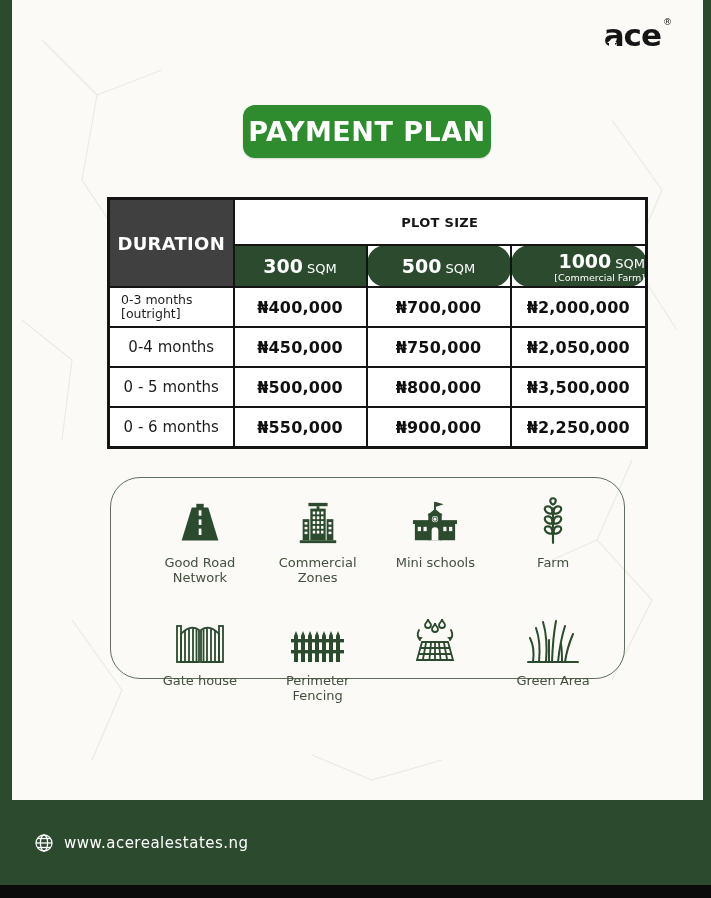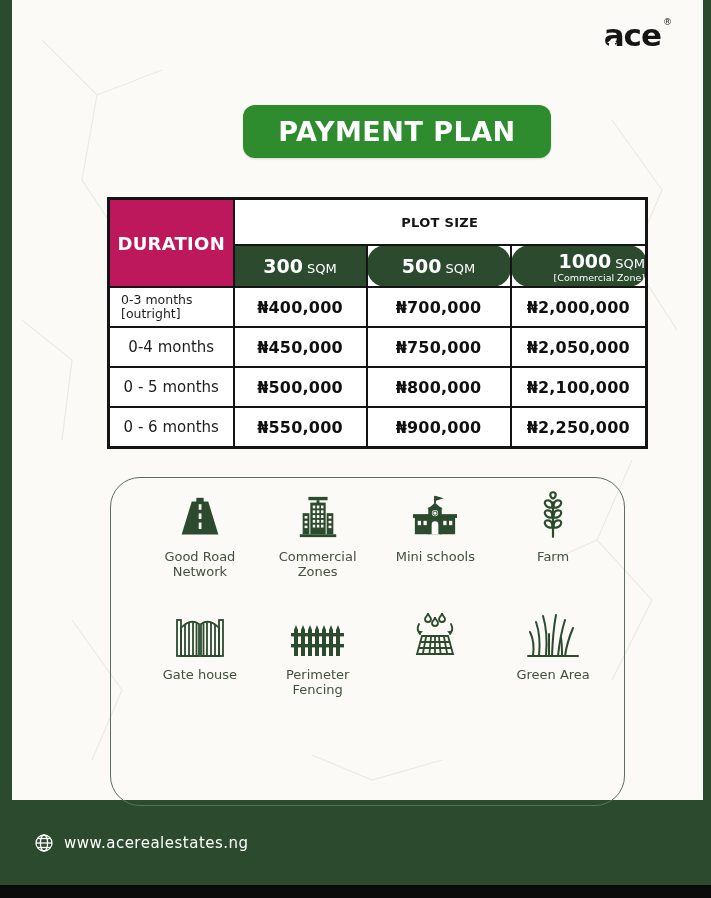--- a/index.html
+++ b/index.html
@@ -6,47 +6,47 @@
   body{font-family:"DejaVu Sans",sans-serif;background:#e8e8e2;}
   #canvas{position:relative;width:711px;height:898px;background:#2b4a2e;overflow:hidden;margin:0;}
   
   .sheet{position:absolute;left:12px;top:0;width:691px;height:800px;background:#fbfaf6;}
   .texture{position:absolute;left:0;top:0;width:691px;height:800px;pointer-events:none;opacity:.55;}
   
   .logo{position:absolute;top:20px;right:34px;font-weight:bold;font-size:31px;color:#151515;letter-spacing:-1px;line-height:1;}
   .logo .reg{font-size:9px;vertical-align:top;position:relative;top:-2px;left:2px;font-weight:normal;}
   .logo .house-mark{position:absolute;left:3px;bottom:3px;}
   
-  .banner{position:absolute;left:231px;top:105px;width:308px;height:53px;background:#2e8b2e;border-radius:12px;
+  .banner{position:absolute;left:231px;top:105px;width:248px;height:53px;background:#2e8b2e;border-radius:12px;
           display:flex;align-items:center;justify-content:center;box-shadow:0 1px 2px rgba(0,0,0,.15);}
   .banner span{color:#fff;font-weight:bold;font-size:27px;letter-spacing:.5px;}
   
   table.plan{position:absolute;left:95px;top:197px;width:538px;border-collapse:collapse;background:#fff;
              border:3px solid #141414;table-layout:fixed;}
   table.plan th,table.plan td{border:2px solid #141414;padding:0;}
-  th.duration-h{background:#be185d;color:#fff;font-size:18px;font-weight:bold;letter-spacing:.3px;}
+  th.duration-h{background:#404040;color:#fff;font-size:18px;font-weight:bold;letter-spacing:.3px;}
   th.plotsize-h{background:#fff;color:#141414;font-size:13px;font-weight:bold;height:44px;letter-spacing:.3px;border-bottom:0;}
   tr.hdr-sizes th{background:#2b4a2e;color:#fff;height:40px;border-top:0;font-weight:normal;}
   tr.hdr-sizes th + th{border-left:2px solid #ffffff;border-radius:19px;}
   tr.hdr-sizes th:first-child{border-left:2px solid #141414;}
   .size-val{font-size:19px;font-weight:bold;}
   .size-unit{font-size:13px;margin-left:4px;}
   .size-note{display:block;font-size:9.5px;line-height:1;margin-top:1px;}
   th.size-right{text-align:right;padding-right:8px;}
   tbody td{height:38px;text-align:center;vertical-align:middle;}
   td.dur{font-size:15px;color:#1d1d1d;}
   td.dur.small{font-size:12.5px;text-align:left;padding-left:11px;line-height:1.15;}
   td.price{font-weight:bold;font-size:16px;color:#101010;letter-spacing:.2px;}
   
   .watermark{position:absolute;left:230px;top:422px;display:flex;align-items:center;z-index:5;}
   .watermark .wm-text{font-size:30px;color:rgba(150,178,213,.92);letter-spacing:.5px;margin-left:10px;font-weight:500;}
   
-  .amenities{position:absolute;left:98px;top:477px;width:515px;height:329px;border:1.5px solid #5c6f5e;border-radius:30px;
+  .amenities{position:absolute;left:98px;top:477px;width:515px;height:202px;border:1.5px solid #5c6f5e;border-radius:30px;
              box-sizing:border-box;display:grid;grid-template-columns:repeat(4,1fr);grid-template-rows:118px 1fr;
-             padding:10px 12px 8px 30px;}
+             padding:16px 12px 8px 30px;}
   .amenity{display:flex;flex-direction:column;align-items:center;}
   .amenity .ic{height:52px;display:flex;align-items:flex-end;justify-content:center;}
   .amenity .lbl{margin-top:9px;font-size:13px;line-height:1.18;color:#42503f;text-align:center;max-width:86px;}
   
   .footer{position:absolute;left:0;top:800px;width:711px;height:85px;display:flex;align-items:center;}
   .footer .row{display:flex;align-items:center;margin-left:34px;}
   .footer .url{color:#fff;font-size:15px;letter-spacing:.5px;margin-left:10px;}
   .blackbar{position:absolute;left:0;bottom:0;width:711px;height:13px;background:#0b0b0b;}
 </style>
 </head>
@@ -92,21 +92,21 @@
         </tr>
         <tr class="hdr-sizes">
           <th>
             <span class="size-val">300</span><span class="size-unit">SQM</span>
           </th>
           <th>
             <span class="size-val">500</span><span class="size-unit">SQM</span>
           </th>
           <th class="size-right">
             <span class="size-val">1000</span><span class="size-unit">SQM</span>
-            <span class="size-note">[Commercial Zone]</span>
+            <span class="size-note">[Commercial Farm]</span>
           </th>
         </tr>
       </thead>
       <tbody>
         <tr>
           <td class="dur small">
             <span>0-3 months</span><br>
             <span>[outright]</span>
           </td>
           <td class="price">₦400,000</td>
@@ -116,21 +116,21 @@
         <tr>
           <td class="dur">0-4 months</td>
           <td class="price">₦450,000</td>
           <td class="price">₦750,000</td>
           <td class="price">₦2,050,000</td>
         </tr>
         <tr>
           <td class="dur">0 - 5 months</td>
           <td class="price">₦500,000</td>
           <td class="price">₦800,000</td>
-          <td class="price">₦2,100,000</td>
+          <td class="price">₦3,500,000</td>
         </tr>
         <tr>
           <td class="dur">0 - 6 months</td>
           <td class="price">₦550,000</td>
           <td class="price">₦900,000</td>
           <td class="price">₦2,250,000</td>
         </tr>
       </tbody>
     </table>
 

